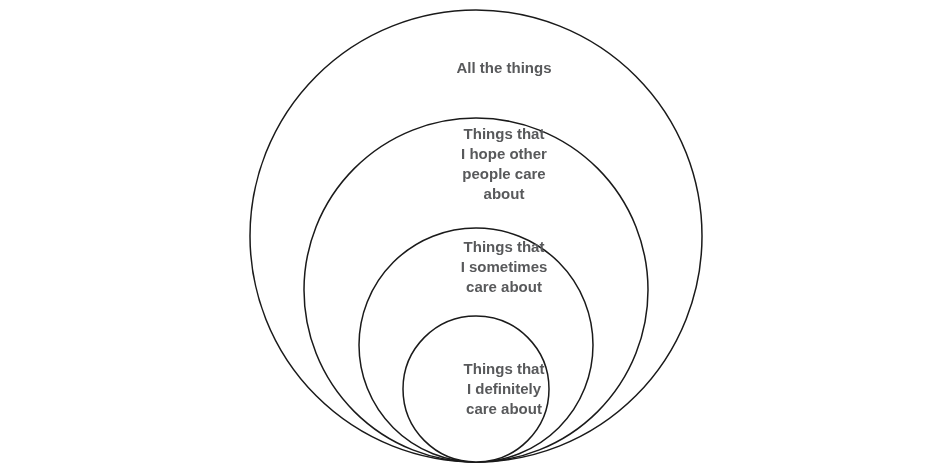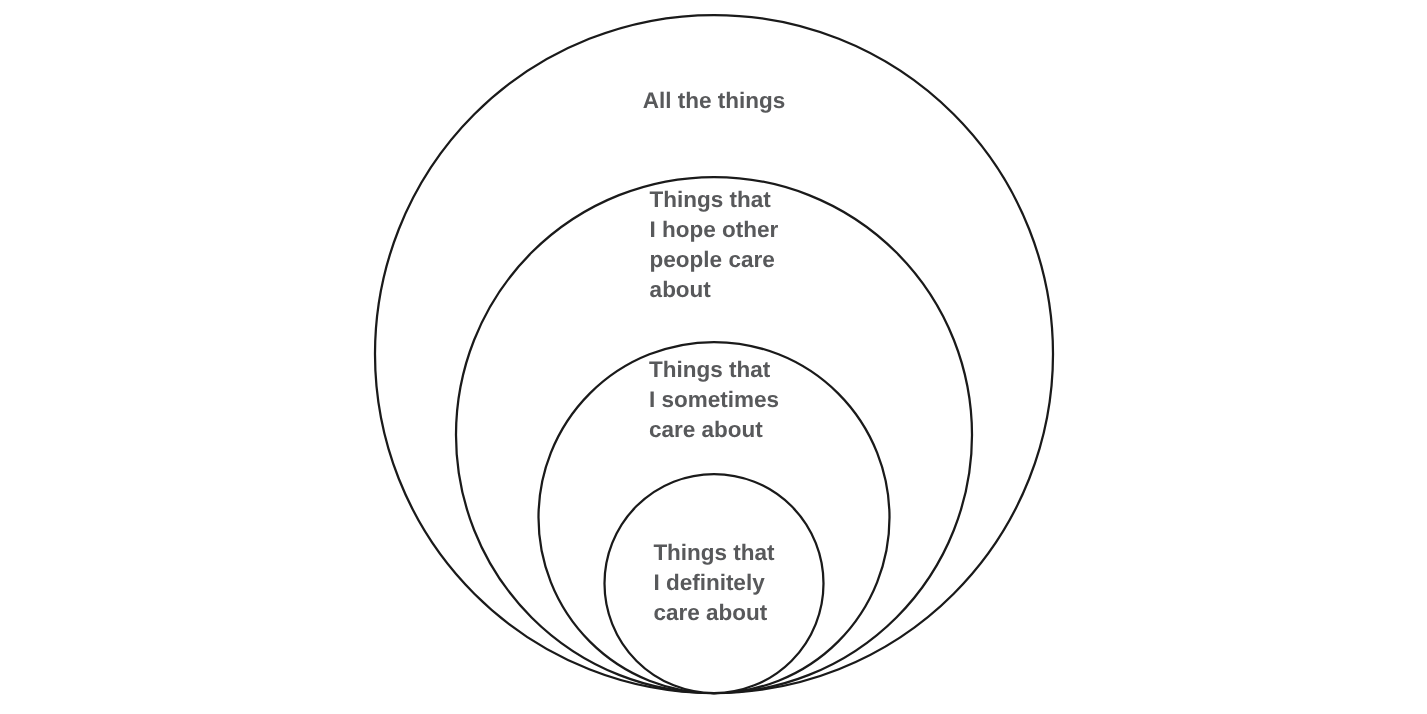--- a/index.html
+++ b/index.html
@@ -21,26 +21,28 @@
     top: 0;
   }
   svg.diagram circle {
     fill: #ffffff;
     stroke: #1a1a1a;
     stroke-width: 1.5;
   }
   .label {
     position: absolute;
     transform: translate(-50%, -50%);
+    text-align: center;
     white-space: pre-line;
     font-weight: 700;
     font-size: 15px;
     line-height: 20px;
     color: #58595b;
     pointer-events: none;
+    margin-left: 28px;
   }
   .label-0 { left: 476px; top: 68px; }
   .label-1 { left: 476px; top: 164px; }
   .label-2 { left: 476px; top: 267px; }
   .label-3 { left: 476px; top: 389px; }
 </style>
 </head>
 <body>
 
 <div class="canvas">

